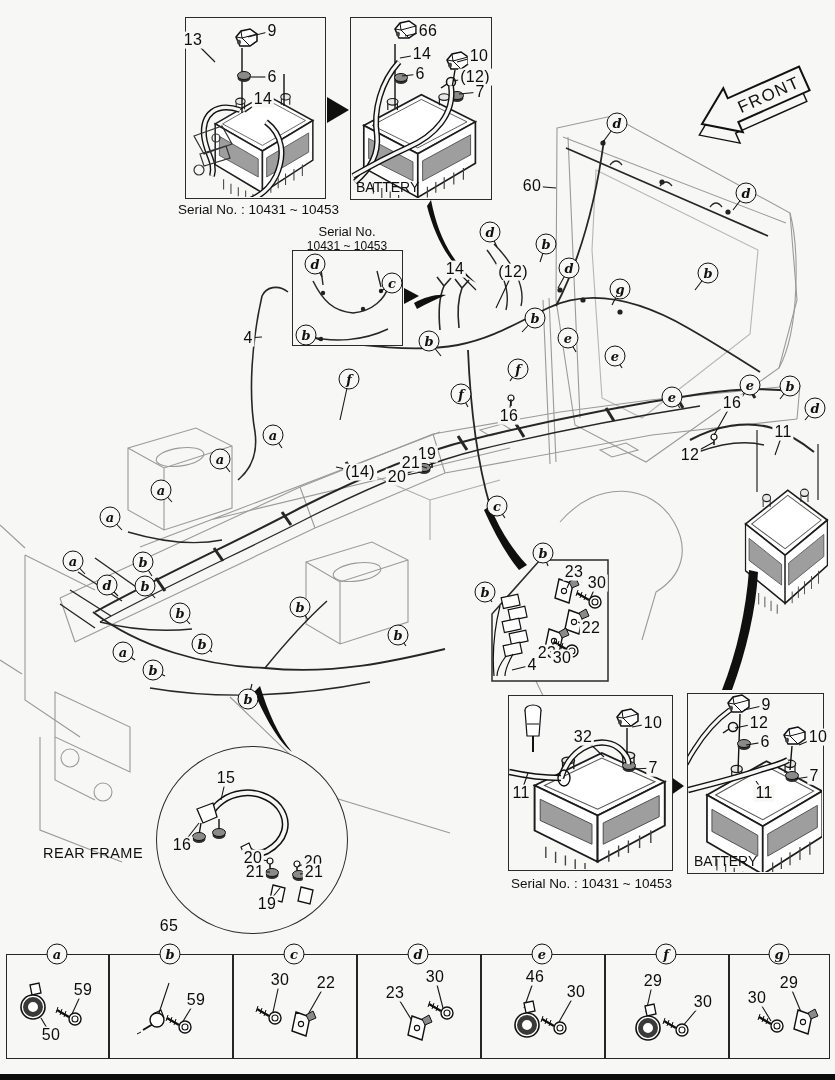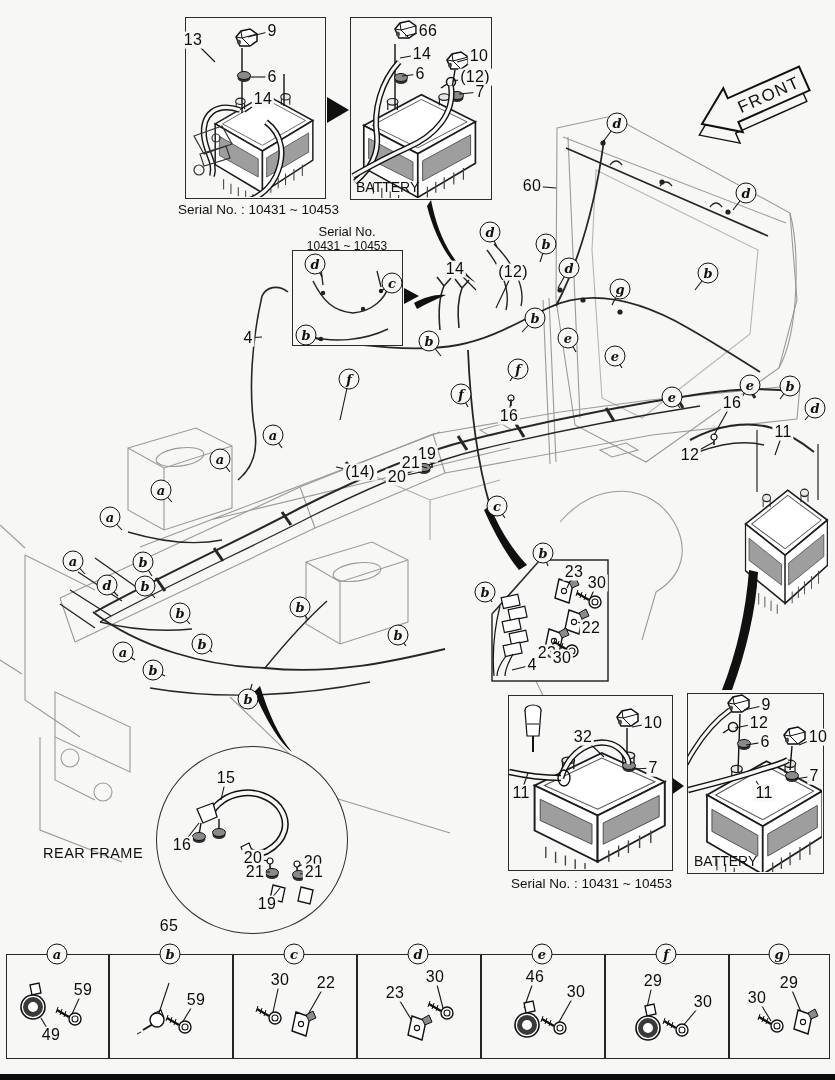--- a/index.html
+++ b/index.html
@@ -460,21 +460,21 @@
       <span class="num" style="left: 814px; top: 776px;">7</span>
       <span class="num" style="left: 764px; top: 793px;">11</span>
       <span class="num" style="left: 226px; top: 778px;">15</span>
       <span class="num" style="left: 182px; top: 845px;">16</span>
       <span class="num" style="left: 253px; top: 858px;">20</span>
       <span class="num" style="left: 255px; top: 872px;">21</span>
       <span class="num" style="left: 313px; top: 862px;">20</span>
       <span class="num" style="left: 314px; top: 872px;">21</span>
       <span class="num" style="left: 267px; top: 904px;">19</span>
       <span class="num" style="left: 83px; top: 990px;">59</span>
-      <span class="num" style="left: 51px; top: 1035px;">49</span>
+      <span class="num" style="left: 51px; top: 1035px;">50</span>
       <span class="num" style="left: 169px; top: 926px;">65</span>
       <span class="num" style="left: 196px; top: 1000px;">59</span>
       <span class="num" style="left: 280px; top: 980px;">30</span>
       <span class="num" style="left: 326px; top: 983px;">22</span>
       <span class="num" style="left: 395px; top: 993px;">23</span>
       <span class="num" style="left: 435px; top: 977px;">30</span>
       <span class="num" style="left: 535px; top: 977px;">46</span>
       <span class="num" style="left: 576px; top: 992px;">30</span>
       <span class="num" style="left: 653px; top: 981px;">29</span>
       <span class="num" style="left: 703px; top: 1002px;">30</span>

